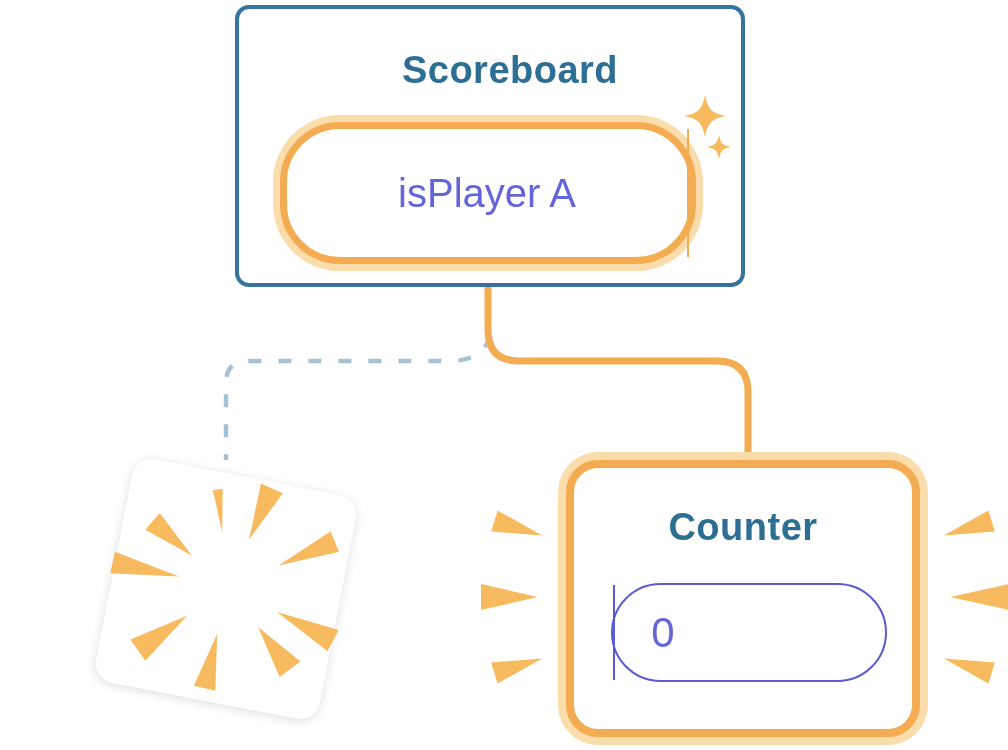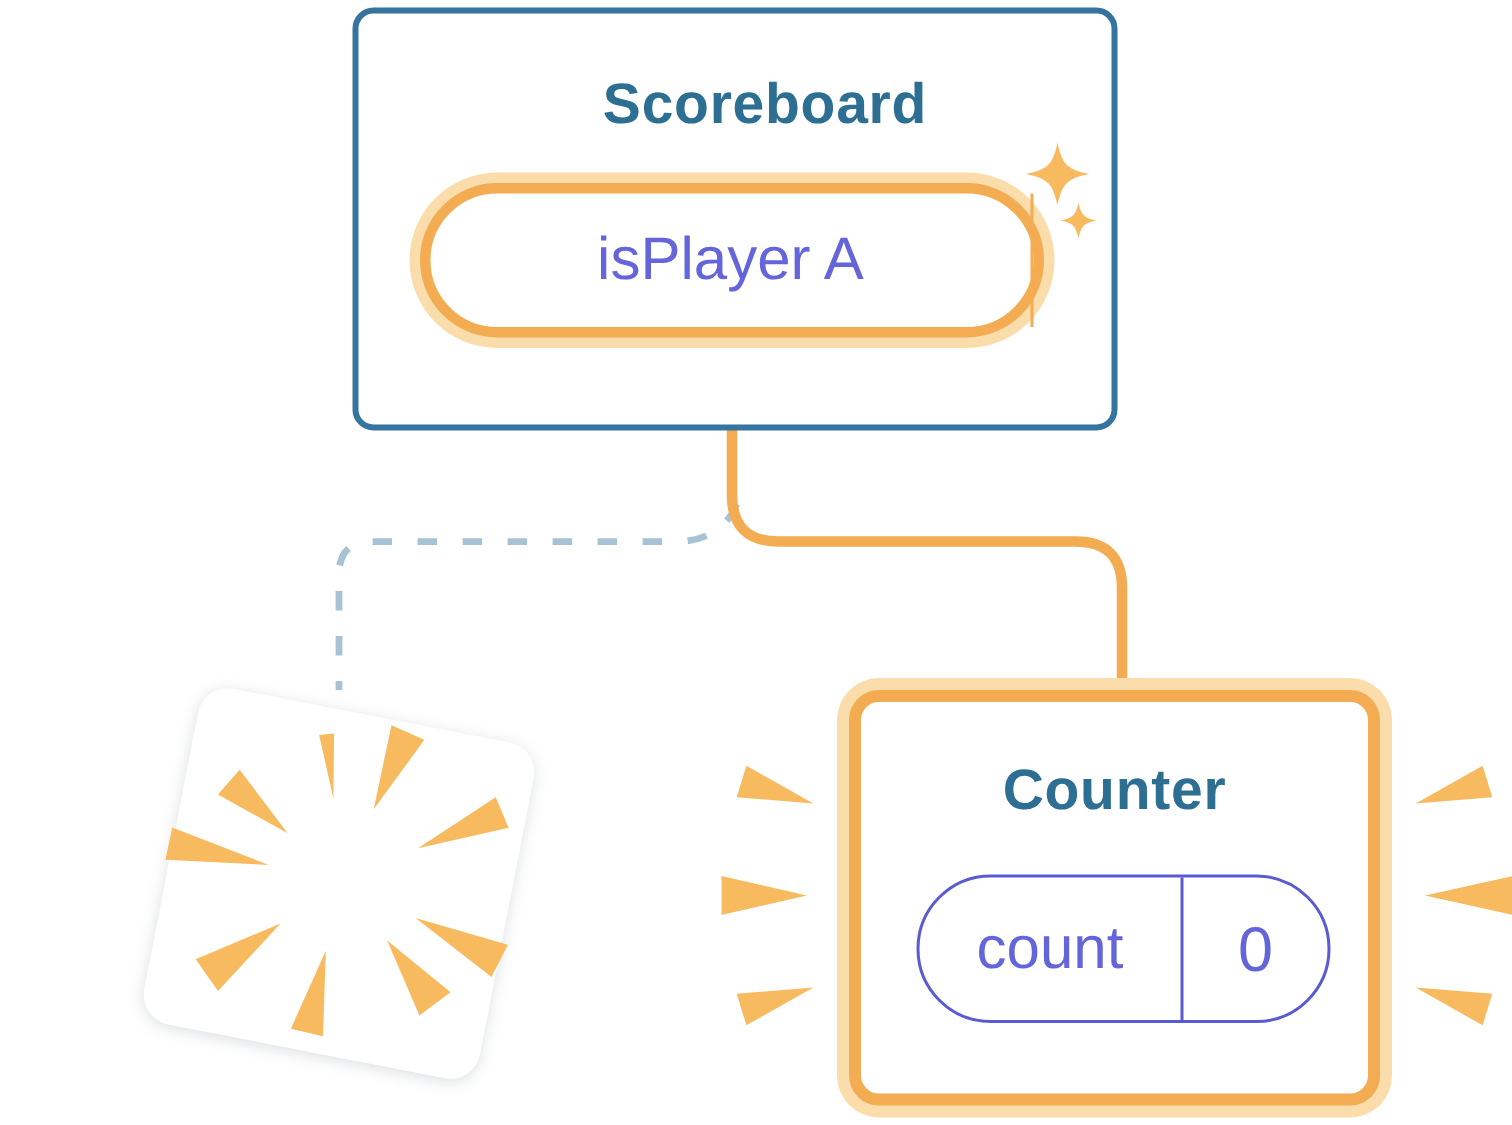--- a/index.html
+++ b/index.html
@@ -32,31 +32,31 @@
   .card-title{
     text-align:center;font-size:38px;font-weight:600;color:var(--teal-text);
     letter-spacing:.5px;
   }
   .scoreboard-card .card-title{margin-top:40px;}
   .state-pill{
     position:absolute;display:flex;align-items:stretch;background:#fff;
     border:7px solid var(--orange);border-radius:60px;
     box-shadow:0 0 0 7px var(--orange-light);
   }
-  .scoreboard-pill{left:41px;top:113px;width:416px;height:103px;}
+  .scoreboard-pill{left:41px;top:113px;width:416px;height:142px;}
   .pill-key,.pill-value{
     display:flex;align-items:center;justify-content:center;
     font-size:40px;color:var(--purple);
   }
   .pill-key{flex:1;}
   .scoreboard-pill .pill-value{width:152px;font-weight:700;color:var(--purple-dark);}
   .pill-divider{width:2px;background:var(--orange);}
   .counter-card{
     left:566px;top:460px;width:354px;height:277px;
-    border:8px solid var(--orange);border-radius:20px;
+    border:8px solid var(--orange);border-radius:32px;
     box-shadow:0 0 0 8px var(--orange-light);
   }
   .counter-card .card-title{margin-top:38px;}
   .counter-pill{
     left:37px;top:115px;width:276px;height:99px;
     border:2px solid var(--purple-dark);border-radius:50px;
     box-shadow:none;
   }
   .counter-pill .pill-divider{width:2px;background:var(--purple-dark);}
   .counter-pill .pill-value{width:96px;font-weight:400;font-size:42px;}
@@ -94,21 +94,20 @@
       <div class="pill-key">isPlayer A</div>
       <div class="pill-divider"></div>
     </div>
   </div>
 
   <div class="card destroyed-card"></div>
 
   <div class="card counter-card">
     <div class="card-title">Counter</div>
     <div class="state-pill counter-pill">
-      <div class="pill-key">count</div>
       <div class="pill-divider"></div>
       <div class="pill-value">0</div>
     </div>
   </div>
 
   <svg class="layer layer-front" width="1008" height="750" viewBox="0 0 1008 750">
 
     <g style="fill:var(--orange-burst)">
       <path d="M280 587 L336 575 L336 599 Z" transform="rotate(-66 228 587)"></path>
       <path d="M283 587 L344 576 L344 598 Z" transform="rotate(-23 228 587)"></path>

